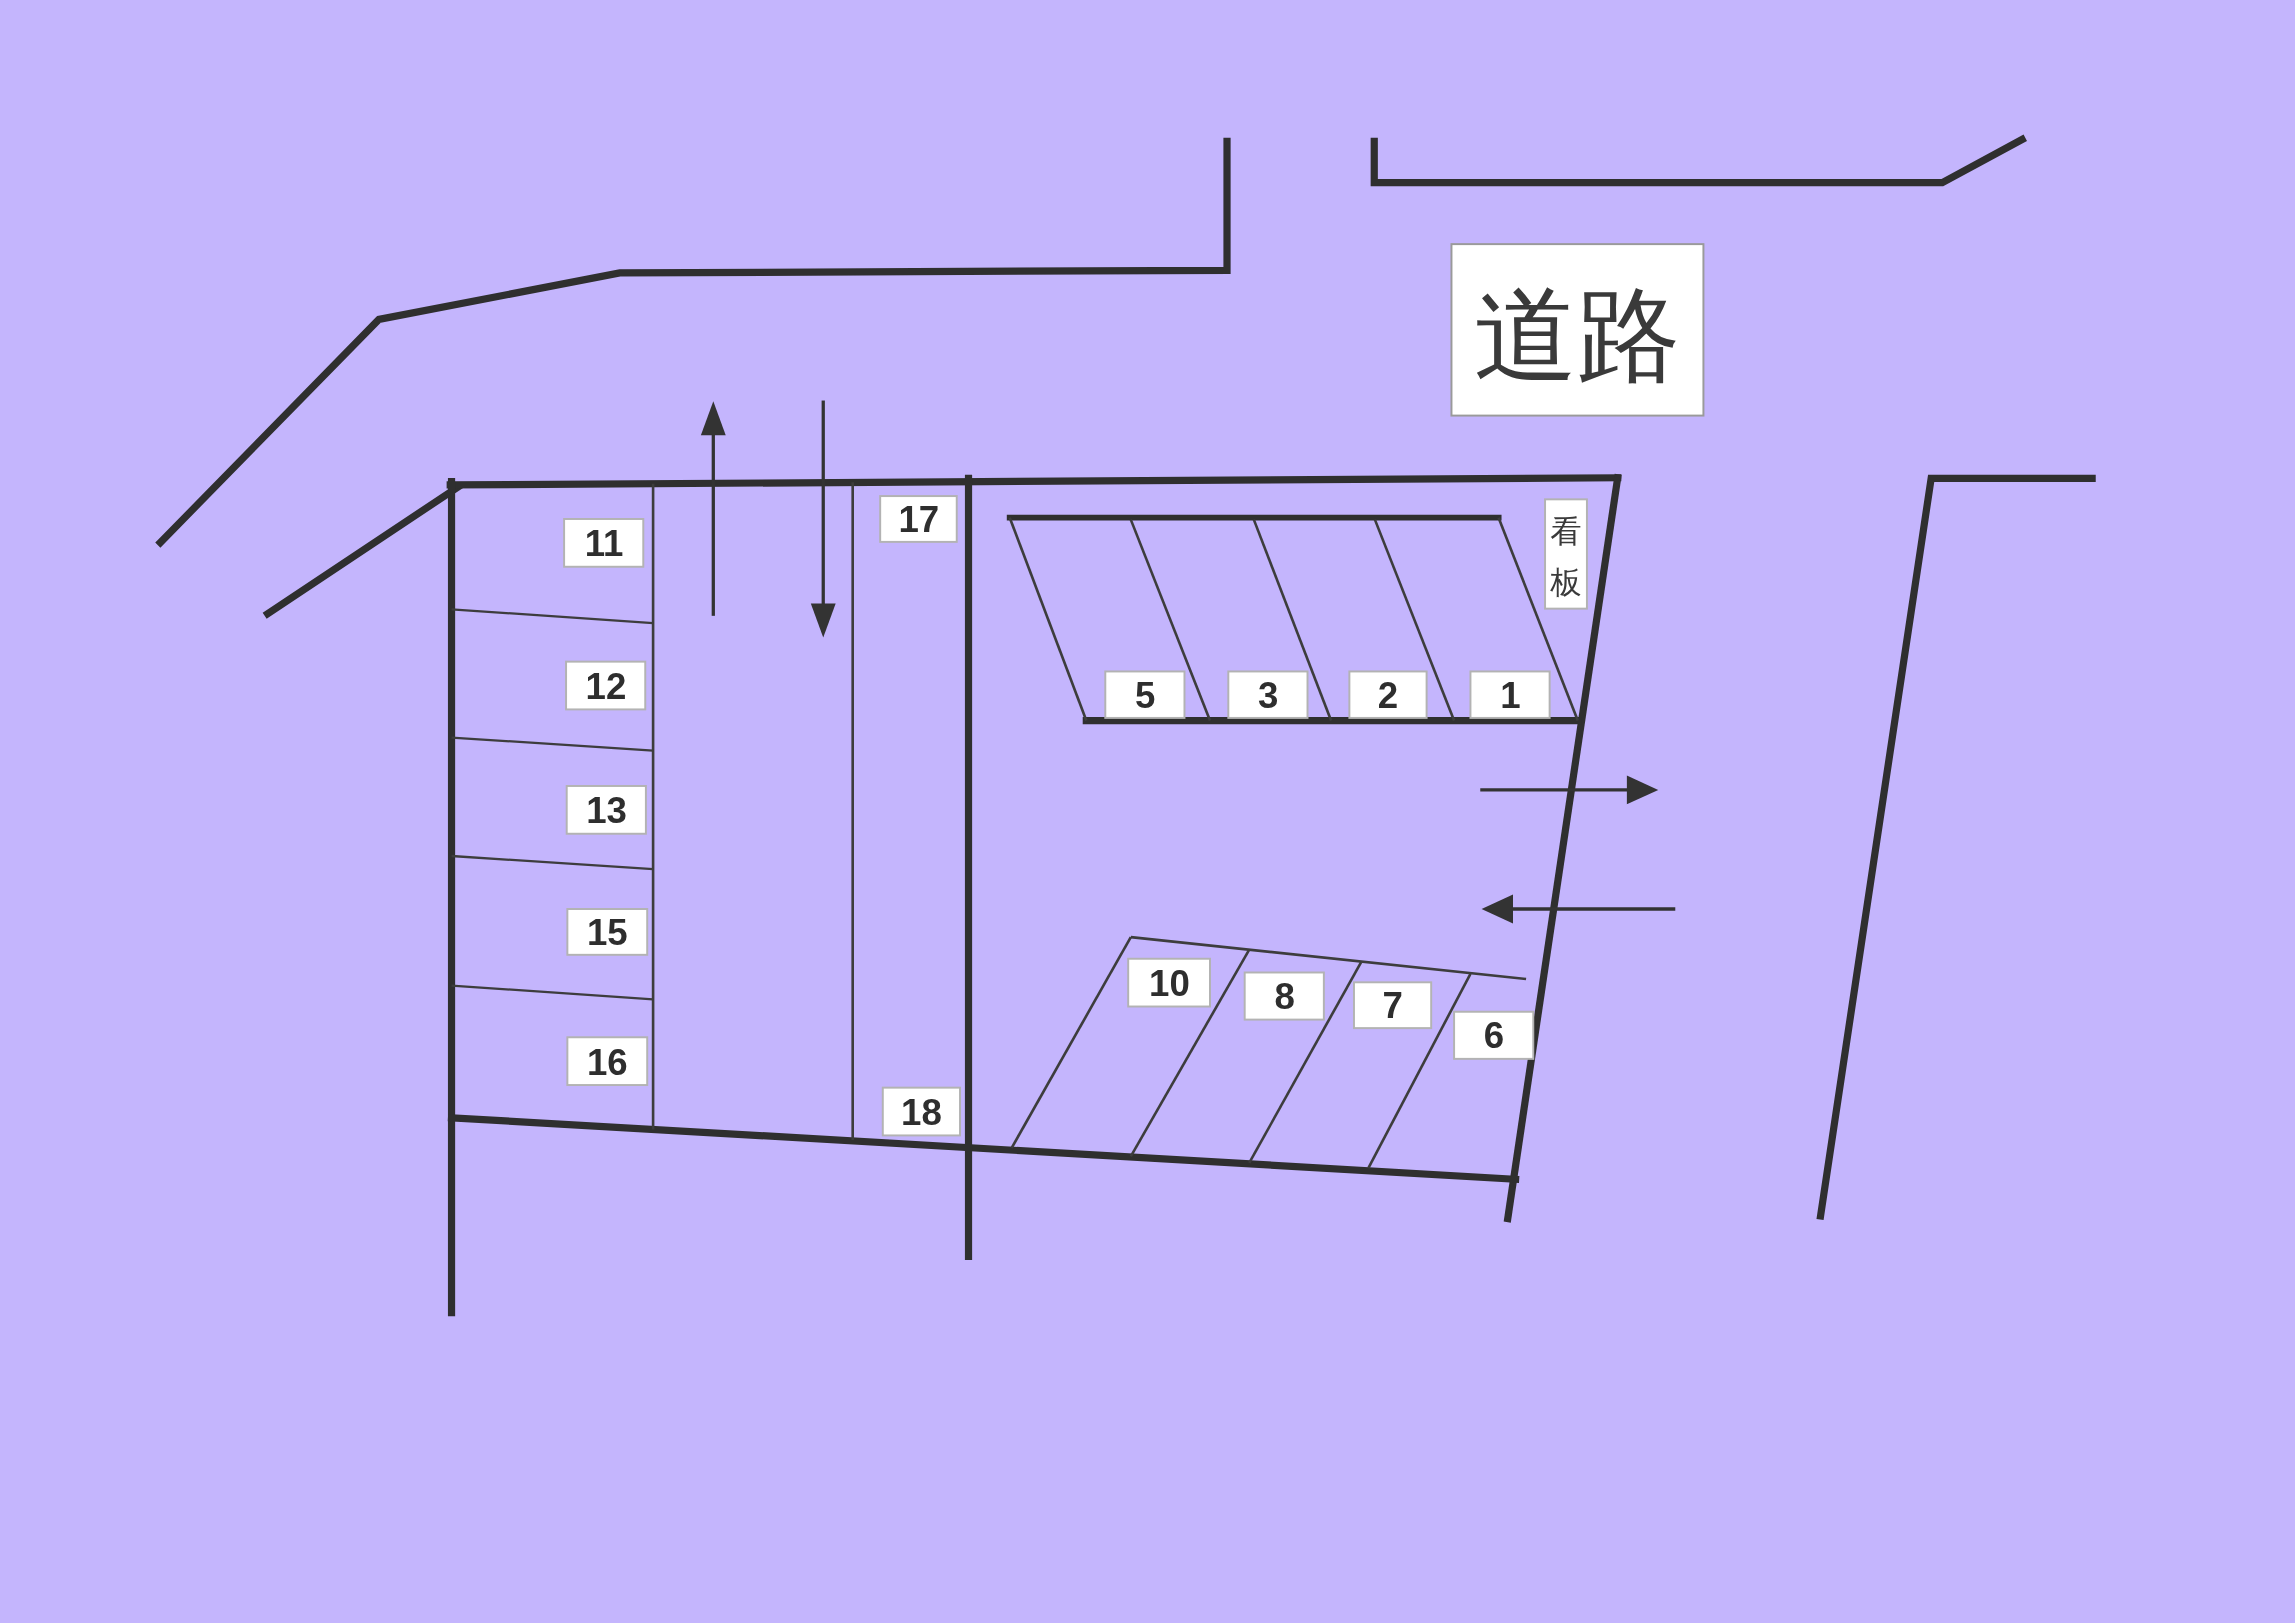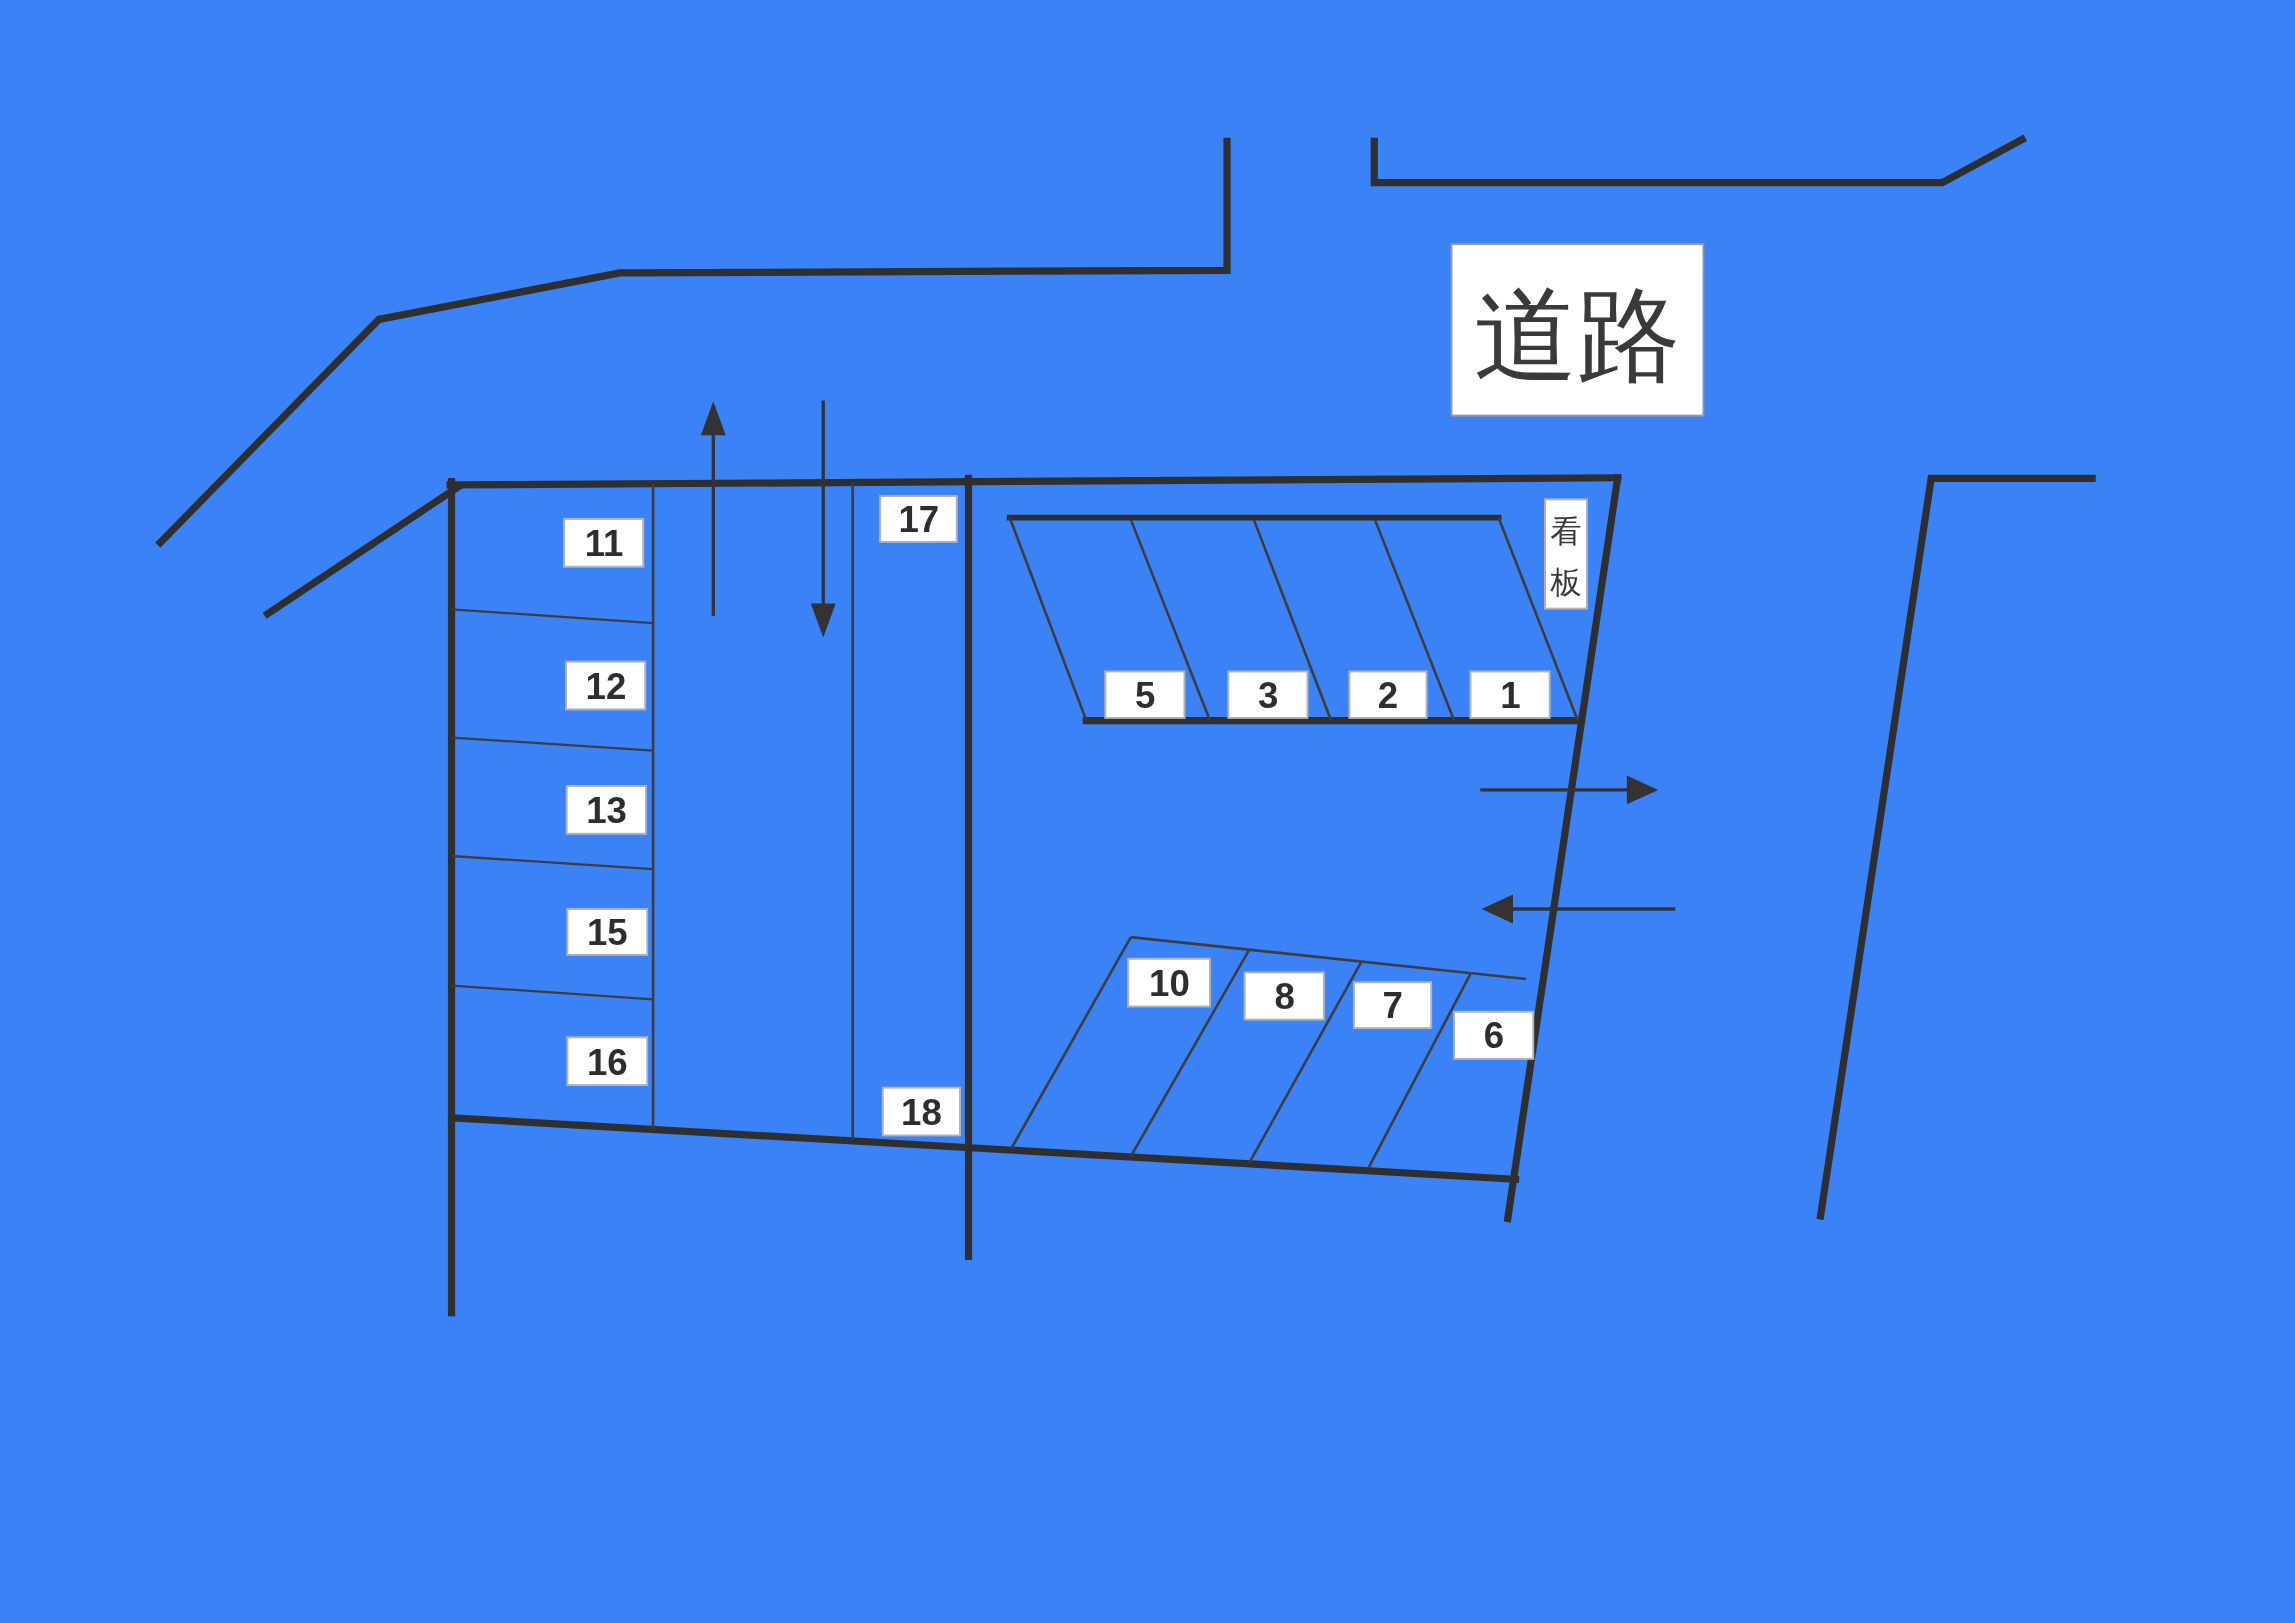--- a/index.html
+++ b/index.html
@@ -4,21 +4,21 @@
 <style>
   html, body {
     margin: 0;
     padding: 0;
     background: #fbfbfa;
   }
   .page {
     position: relative;
     width: 2295px;
     height: 1623px;
-    background: #3b82f6;
+    background: #c4b5fd;
     overflow: hidden;
   }
   svg { display: block; }
   .num-label {
     font-family: "Liberation Sans", sans-serif;
     font-size: 56px;
     font-weight: 600;
     fill: #2e2e2e;
     text-anchor: middle;
     dominant-baseline: central;

